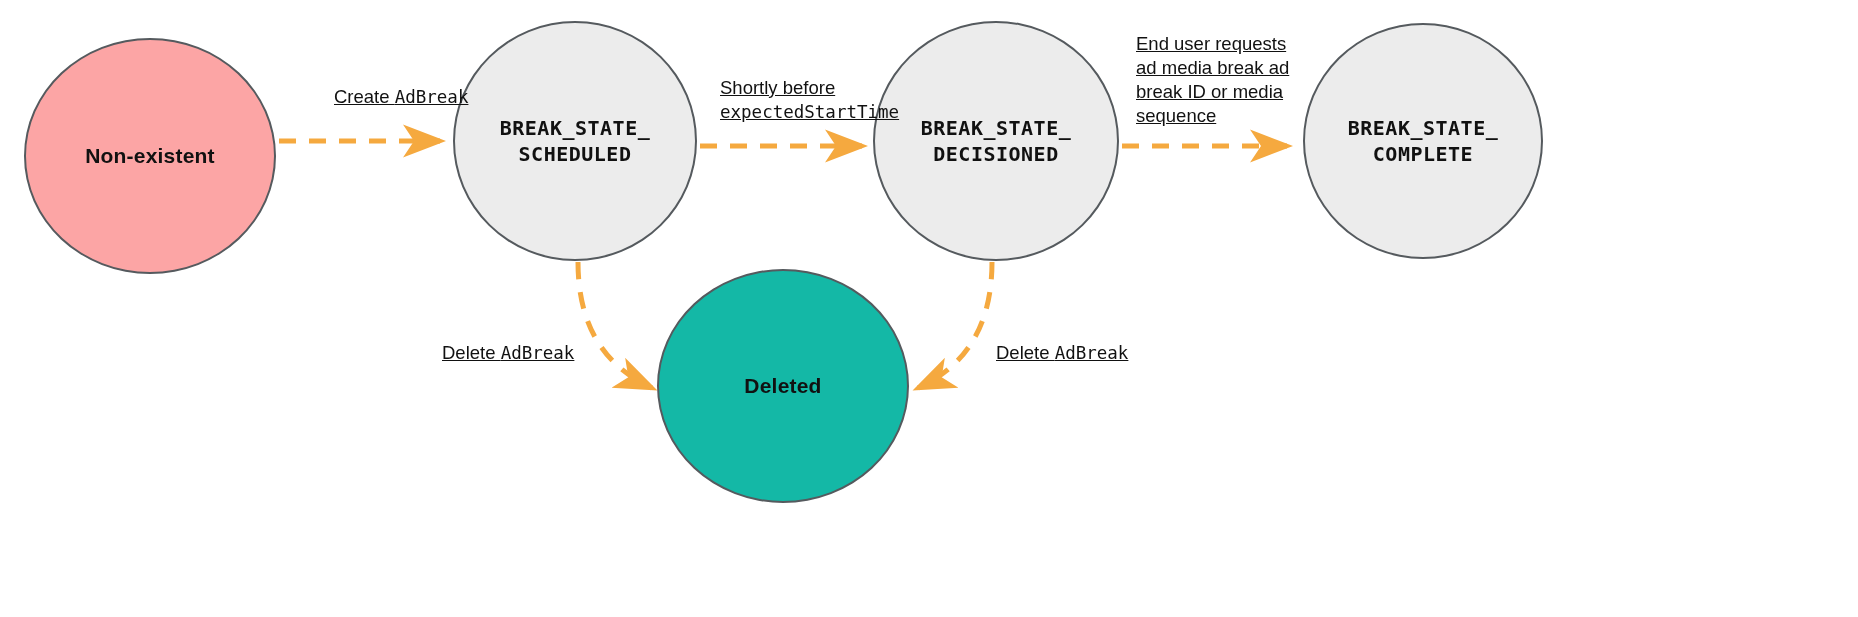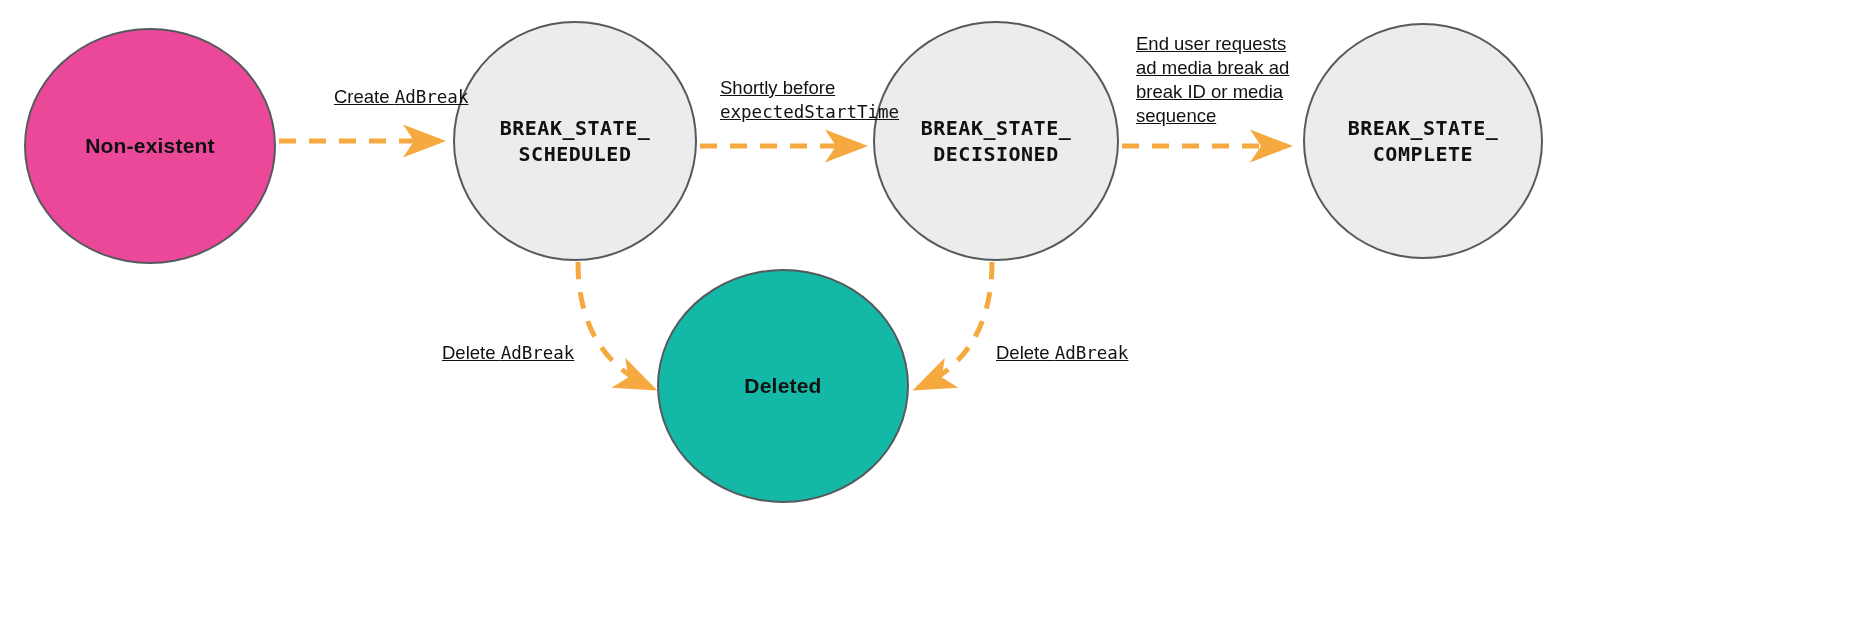--- a/index.html
+++ b/index.html
@@ -84,21 +84,21 @@
     <path d="M 700 146 L 862 146" fill="none" stroke="#f5a93f" stroke-width="5" stroke-dasharray="17 13" stroke-linecap="butt" marker-end="url(#arrowhead)"></path>
 
     <path d="M 1122 146 L 1287 146" fill="none" stroke="#f5a93f" stroke-width="5" stroke-dasharray="17 13" stroke-linecap="butt" marker-end="url(#arrowhead)"></path>
 
     <path d="M 578 262 C 578 330, 608 368, 652 388" fill="none" stroke="#f5a93f" stroke-width="5" stroke-dasharray="17 13" stroke-linecap="butt" marker-end="url(#arrowhead)"></path>
 
     <path d="M 992 262 C 992 330, 962 368, 918 388" fill="none" stroke="#f5a93f" stroke-width="5" stroke-dasharray="17 13" stroke-linecap="butt" marker-end="url(#arrowhead)"></path>
   </svg>
 
   <div id="nodes-layer">
-      <div class="node" style="left: 24px; top: 28px; width: 252px; height: 236px; background: #ec4899; border-color: rgb(85, 90, 94);">
+      <div class="node" style="left: 24px; top: 38px; width: 252px; height: 236px; background: #fca5a5; border-color: rgb(85, 90, 94);">
         <span class="node-label sans">Non-existent</span>
       </div>
       <div class="node" style="left: 453px; top: 21px; width: 244px; height: 240px; background: rgb(236, 236, 236); border-color: rgb(85, 90, 94);">
         <span class="node-label mono">BREAK_STATE_
 SCHEDULED</span>
       </div>
       <div class="node" style="left: 873px; top: 21px; width: 246px; height: 240px; background: rgb(236, 236, 236); border-color: rgb(85, 90, 94);">
         <span class="node-label mono">BREAK_STATE_
 DECISIONED</span>
       </div>

